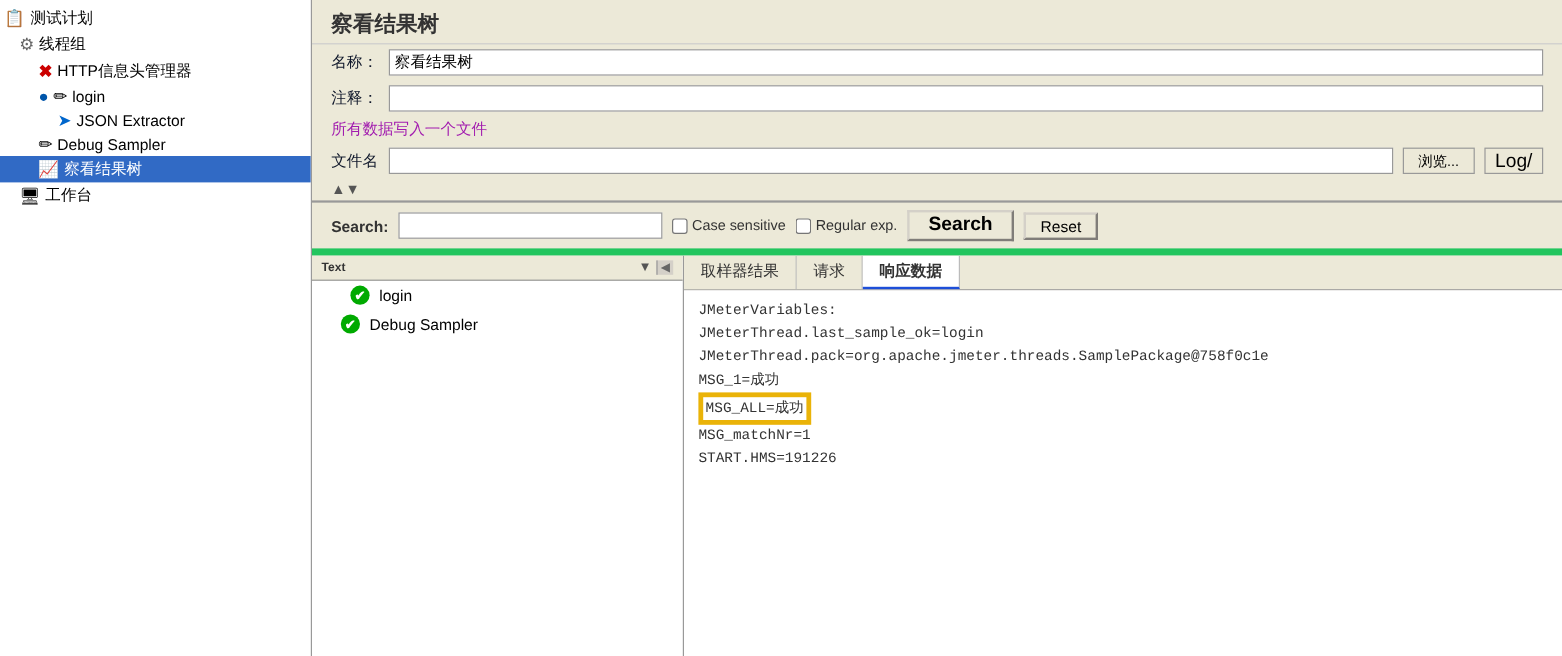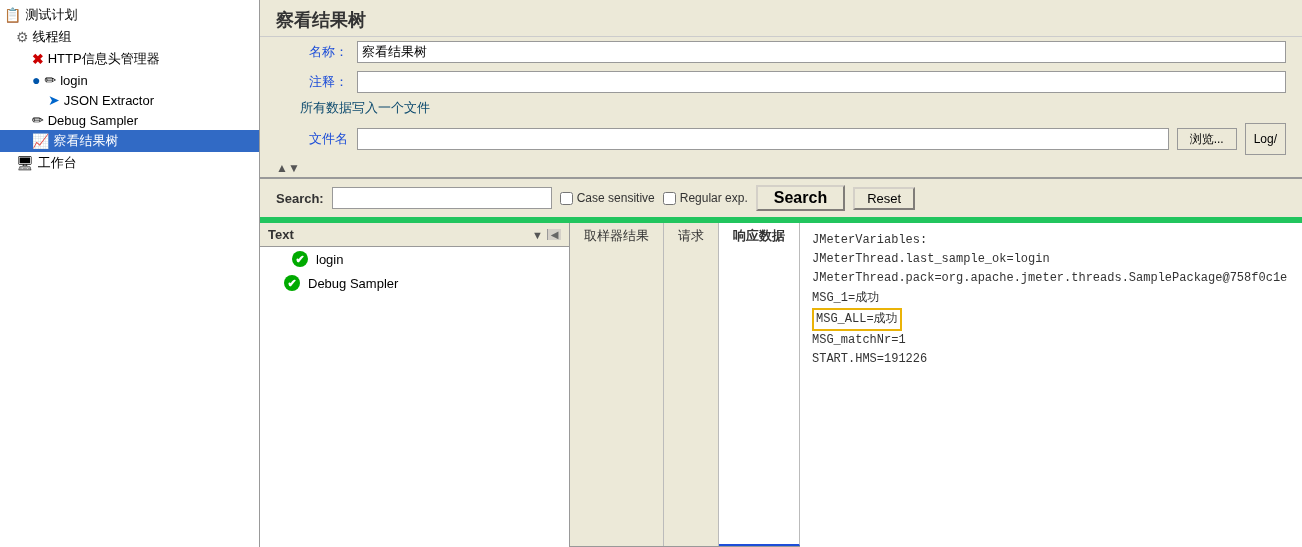--- a/index.html
+++ b/index.html
@@ -62,23 +62,22 @@
       padding: 8px 16px 4px;
       border-bottom: 1px solid #ccc;
     }
     .config-row {
       display: flex;
       align-items: center;
       padding: 4px 16px;
       gap: 8px;
     }
     .config-label {
-      color: #1d4ed8;
+      color: #0f172a;
       min-width: 40px;
-      margin-left: 33px;
     }
     .config-input {
       flex: 1;
       height: 22px;
       border: 1px solid #999;
       background: white;
       padding: 2px 4px;
       font-size: 13px;
     }
     .file-row {
@@ -96,28 +95,27 @@
       border: 1px solid #999;
       cursor: pointer;
       font-size: 12px;
       height: 22px;
     }
     .log-btn {
       padding: 2px 8px;
       background: #ece9d8;
       border: 1px solid #999;
       cursor: pointer;
-      font-size: 12px;
-      height: 32px;
+      font-size: 16px;
+      height: 22px;
     }
     .all-data-row {
       padding: 2px 16px;
-      color: #0c4a6e;
-      font-size: 13px;
-      margin-left: 24px;
+      color: #a21caf;
+      font-size: 13px;
     }
     .divider-arrows {
       padding: 2px 16px;
       color: #555;
       font-size: 12px;
     }
 
     
     .search-bar {
       display: flex;
@@ -179,21 +177,21 @@
       align-items: center;
       background: #ece9d8;
       border-bottom: 1px solid #999;
       padding: 4px 8px;
       gap: 4px;
     }
     .col-header {
       flex: 1;
       font-weight: bold;
       color: #333;
-      font-size: 13px;
+      font-size: 10px;
     }
     .col-arrow {
       color: #555;
       font-size: 11px;
     }
     .col-splitter {
       width: 14px;
       background: #d4d0c8;
       border-left: 1px solid #999;
       cursor: col-resize;
@@ -222,21 +220,21 @@
       font-size: 11px;
       font-weight: bold;
       flex-shrink: 0;
     }
     .result-indent { padding-left: 24px; }
 
     
     .detail-panel {
       flex: 1;
       display: flex;
-      flex-direction: row;
+      flex-direction: column;
       background: white;
       overflow: hidden;
     }
     .tabs-bar {
       display: flex;
       background: #ece9d8;
       border-bottom: 1px solid #999;
     }
     .tab {
       padding: 4px 14px;
@@ -258,21 +256,21 @@
       padding: 8px 12px;
       font-family: 'Courier New', monospace;
       font-size: 12px;
       line-height: 1.6;
       color: #333;
       background: white;
     }
     .highlight-row {
       display: inline-block;
       background: transparent;
-      border: 2px solid #eab308;
+      border: 4px solid #eab308;
       padding: 0 2px;
     }
     .annotation {
       color: #cc0000;
       font-size: 18px;
       font-family: 'SimSun', 'Microsoft YaHei', sans-serif;
       font-weight: bold;
       margin-left: 16px;
       display: inline;
     }

